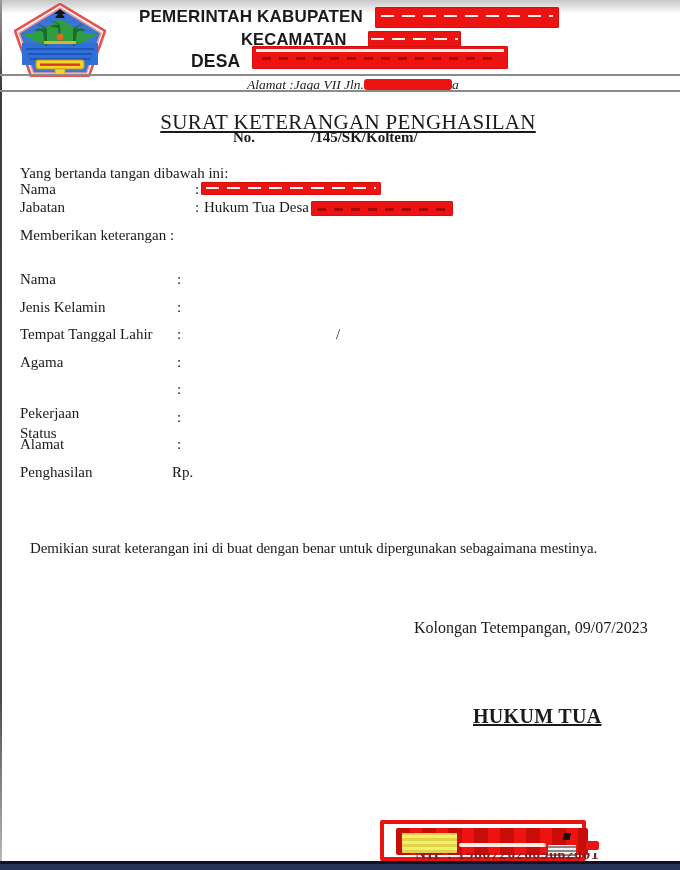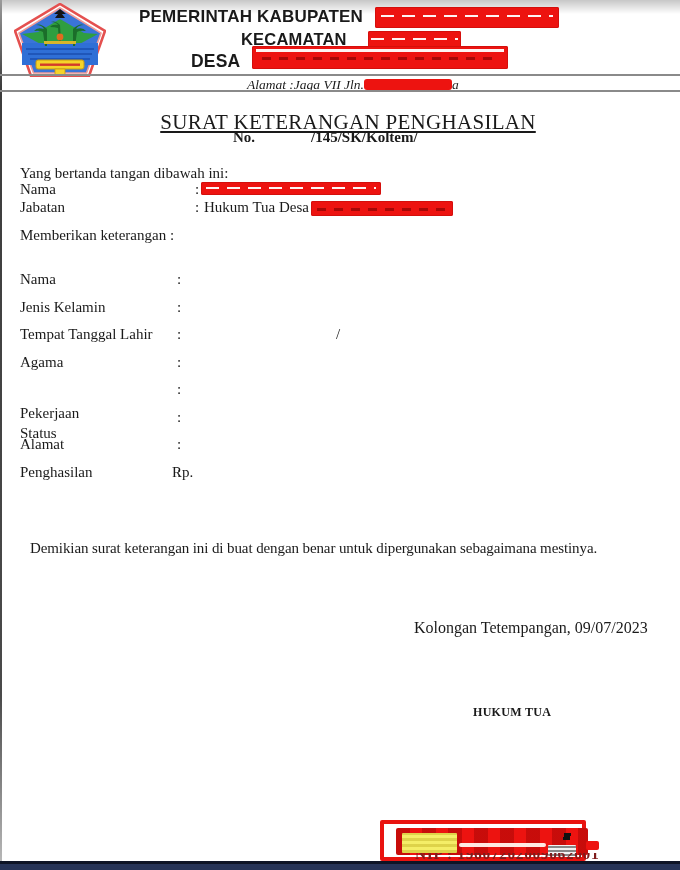--- a/index.html
+++ b/index.html
@@ -126,21 +126,21 @@
   <div class="colon" style="left:177px;top:436px;">:</div>
 
   <div class="lbl" style="left:20px;top:464px;">Penghasilan</div>
   <div class="colon" style="left:177px;top:464px;">:</div>
   <div class="val" style="left:172px;top:464px;">Rp.</div>
 
   <div class="lbl" style="left:20px;top:540px;letter-spacing:-0.1px;margin-left:10px;">Demikian surat keterangan ini di buat dengan benar untuk dipergunakan sebagaimana mestinya.</div>
 
   <div class="abs" style="left:382px;top:619px;font-size:16px;margin-left:32px;">Kolongan Tetempangan, 09/07/2023</div>
 
-  <div class="abs b" style="left:473px;top:705px;font-size:12px;letter-spacing:.3px;">HUKUM TUA</div>
+  <div class="abs b" style="left:473px;top:705px;font-size:20px;letter-spacing:.3px;text-decoration:underline;">HUKUM TUA</div>
 
   <div class="sig-outer"></div>
   <div class="sig-inner"></div>
   <div class="sig-tab"></div>
   <div class="sig-yellow"></div>
   <div class="sig-slit"></div>
   <div class="sig-graybox"></div>
   <div class="sig-blackmark"></div>
   <div class="nip-clip">
     <div class="nip-text">NIP : 19607202009062001</div>

